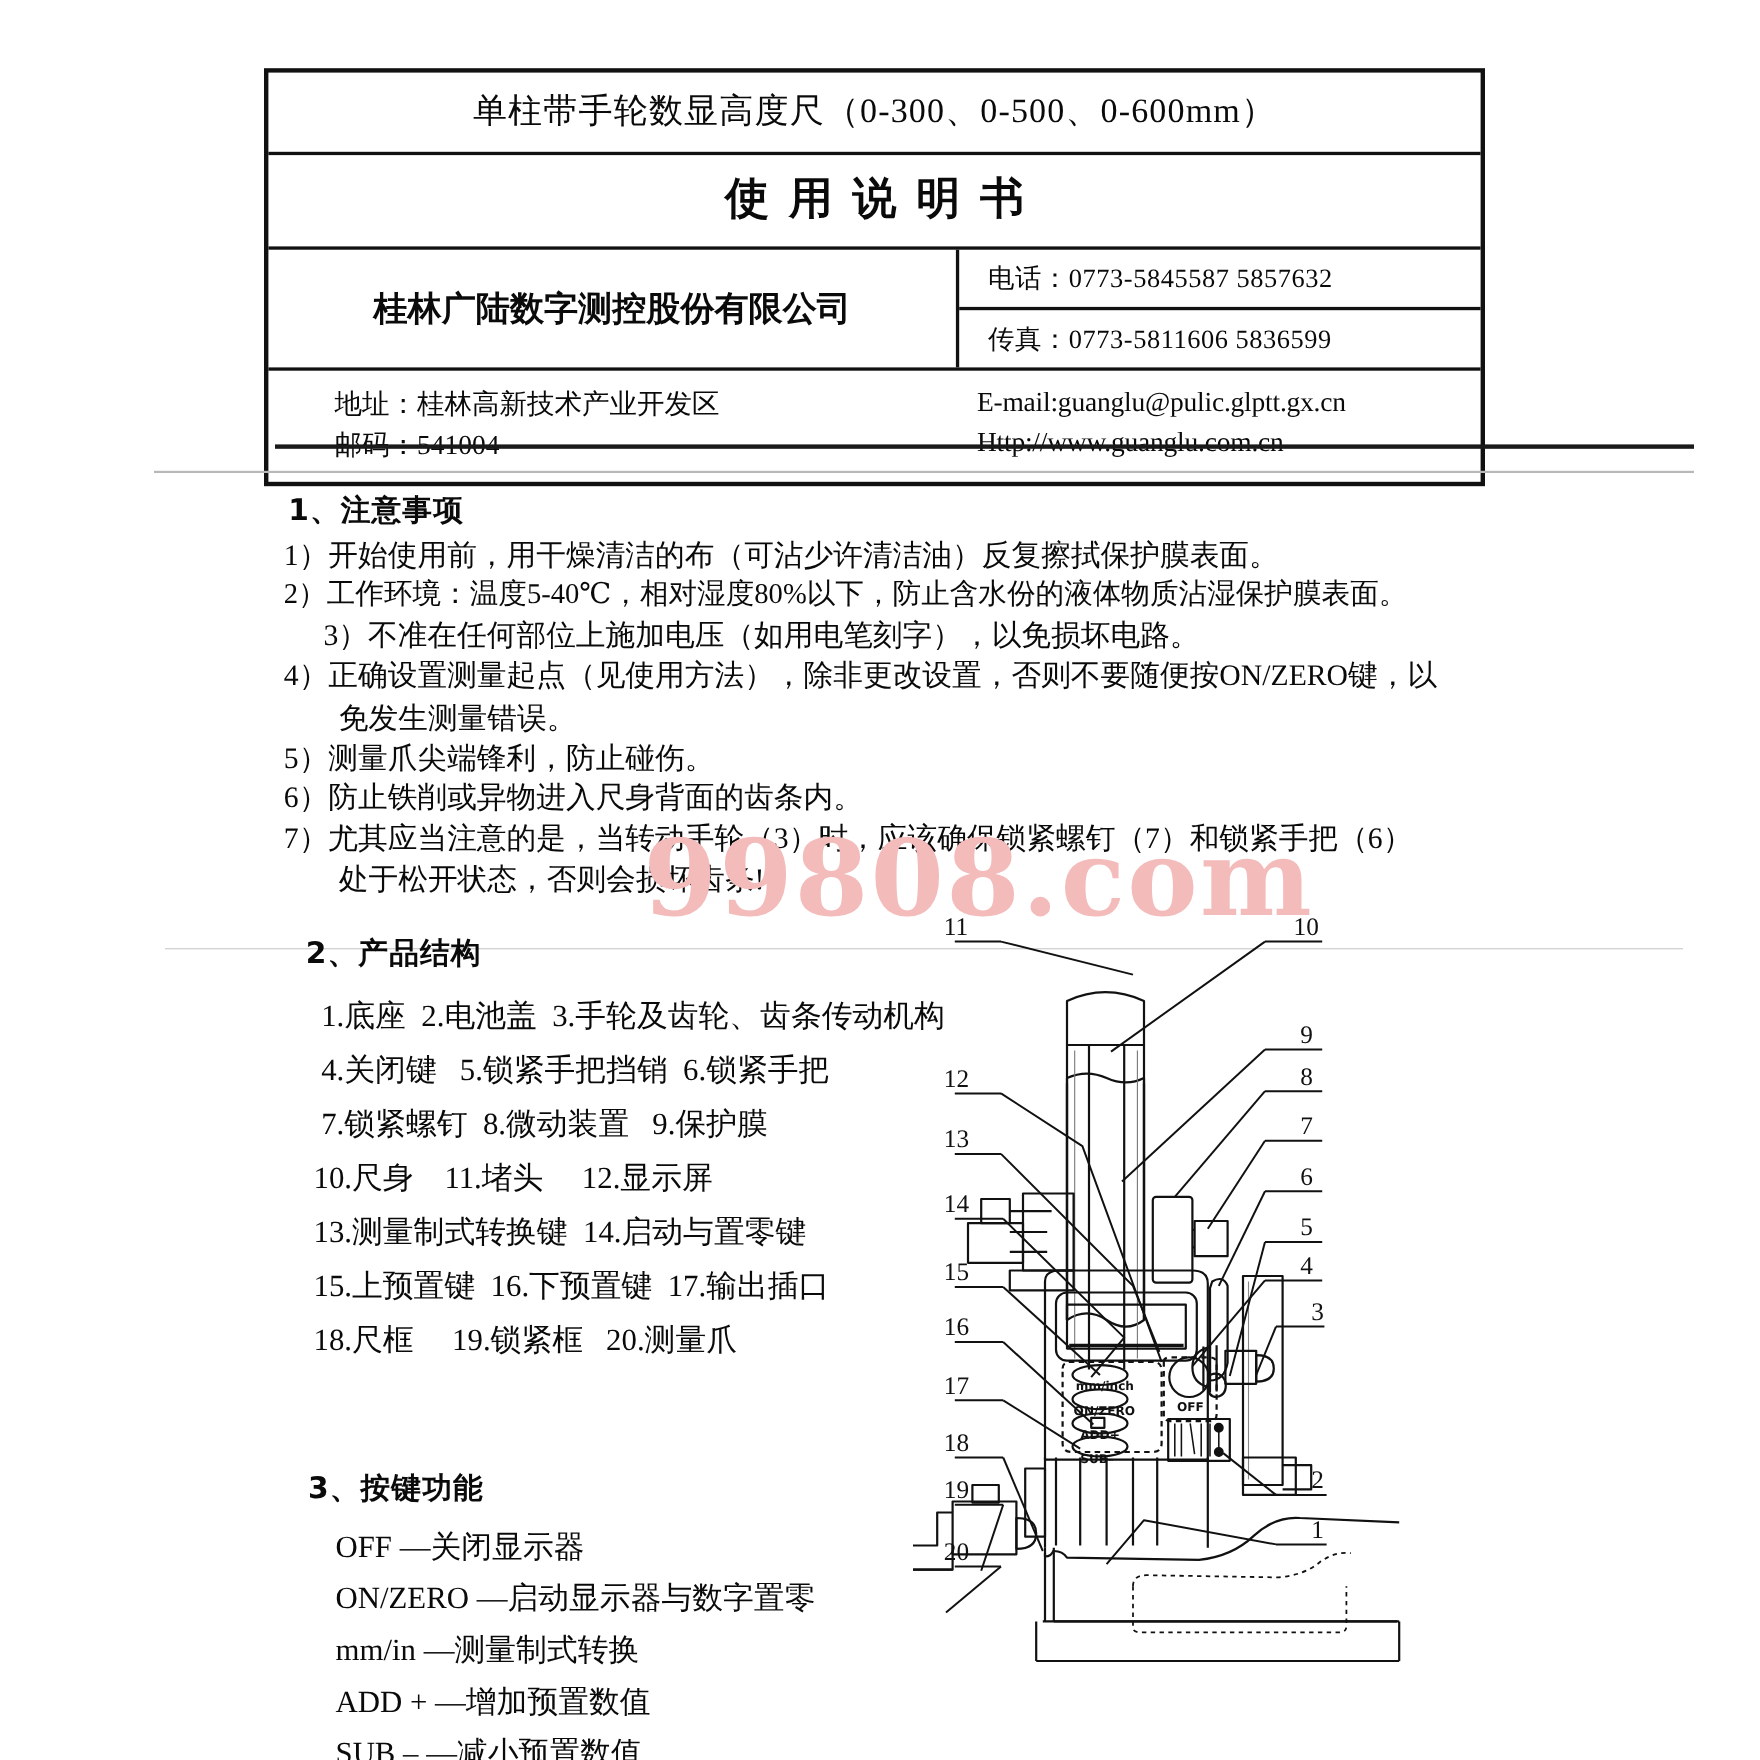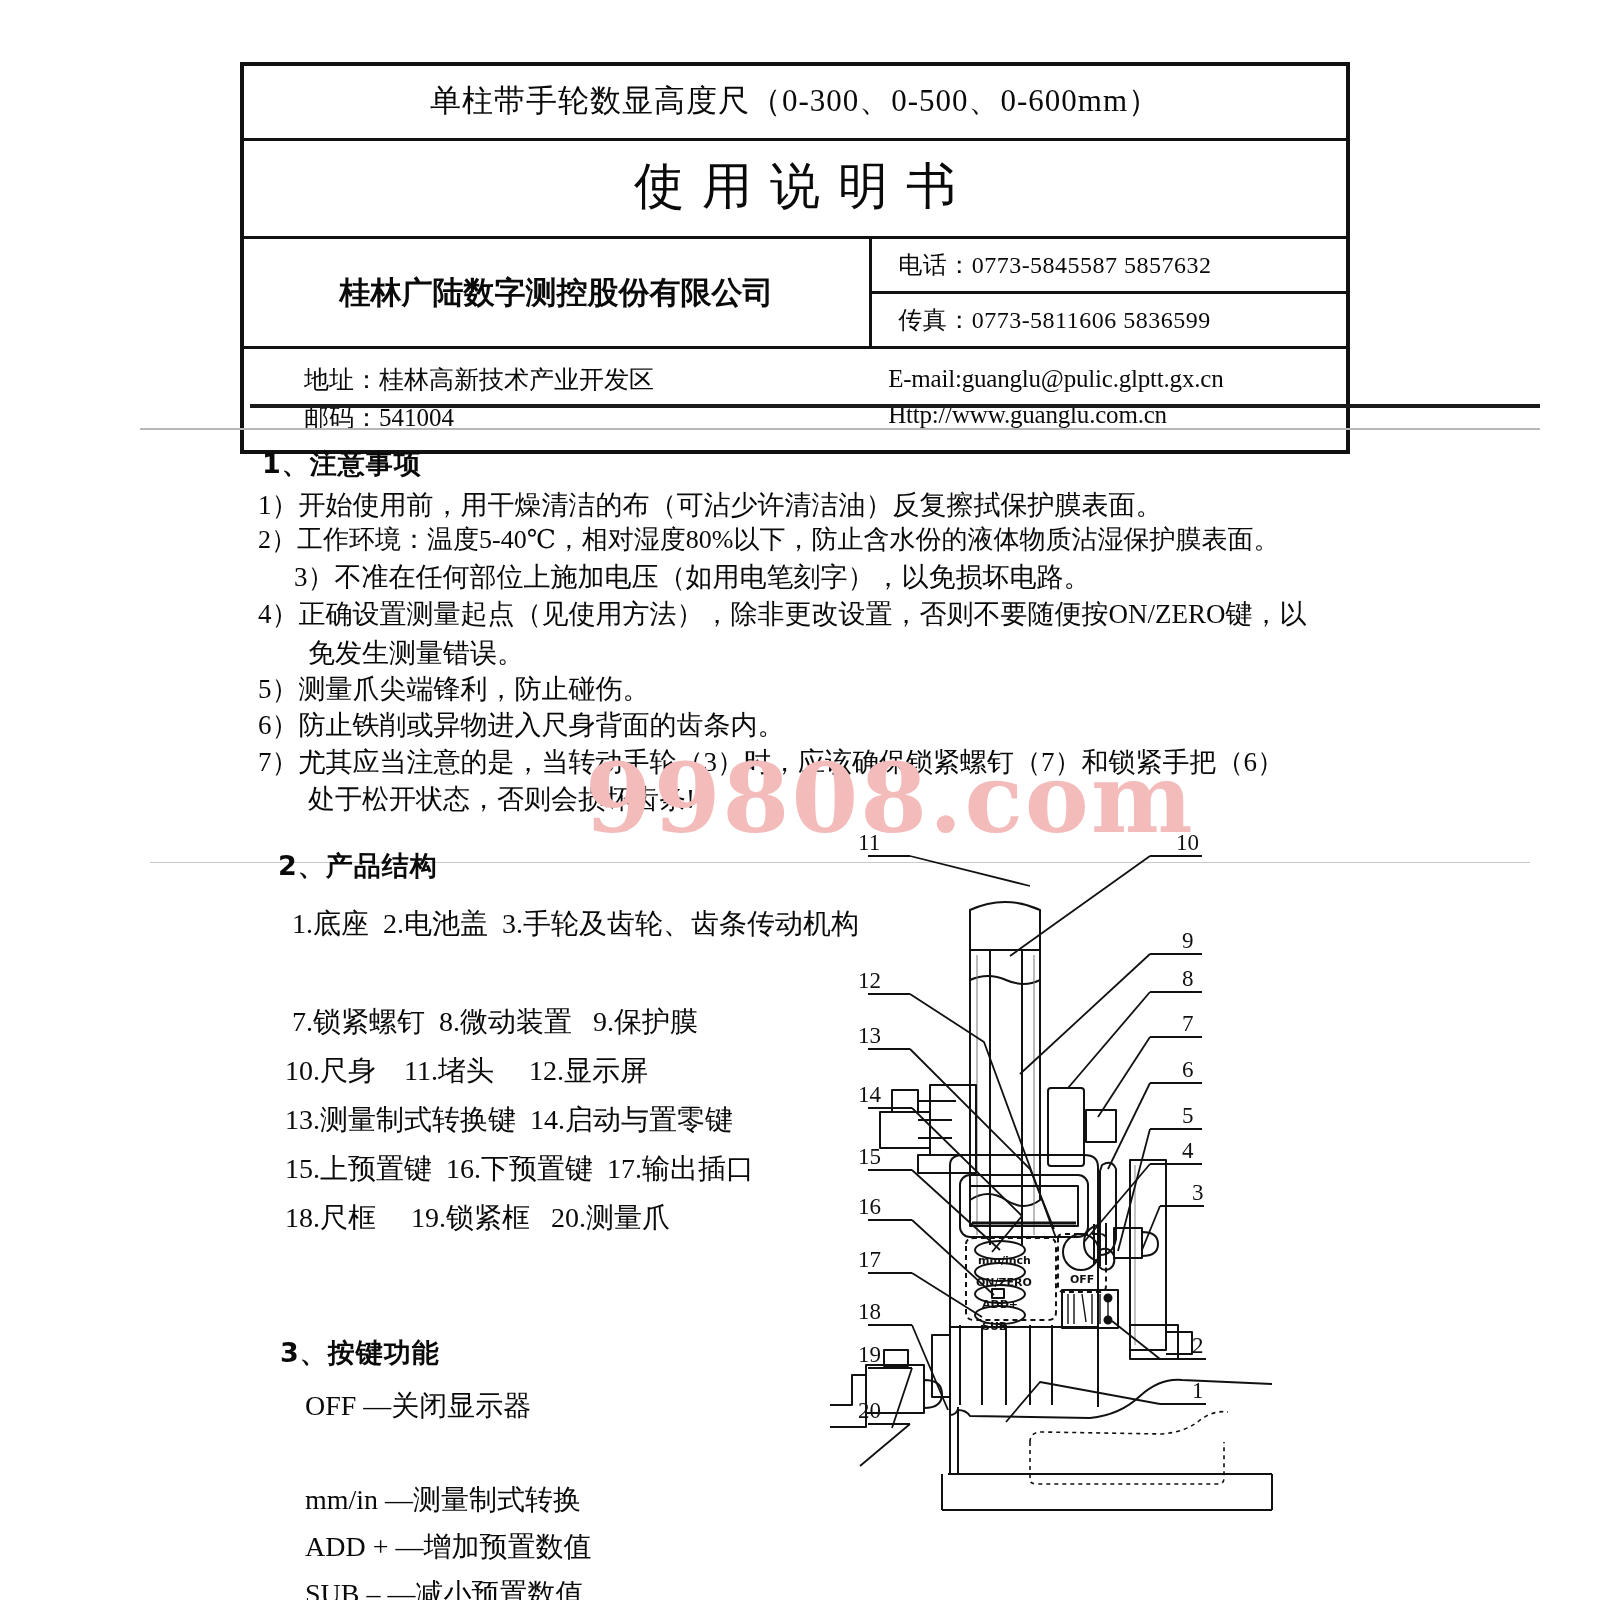--- a/index.html
+++ b/index.html
@@ -21,21 +21,21 @@
   }
   .hdr-row{display:flex;border-bottom:3px solid #111;}
   .hdr-row.last{border-bottom:none;}
   .hdr-title{
     padding:14px 0 16px 0;text-align:center;width:100%;
     font-size:31px;letter-spacing:1px;
     font-family:"Liberation Serif","DejaVu Serif",serif;
   }
   .hdr-manual{
     width:100%;text-align:center;padding:12px 0 16px 0;
-    font-size:50px;font-weight:normal;letter-spacing:18px;
+    font-size:40px;font-weight:bold;letter-spacing:18px;
     text-indent:18px;
   }
   .hdr-left{
     width:57%;box-sizing:border-box;border-right:3px solid #111;
     display:flex;align-items:center;justify-content:center;
     font-size:31px;font-weight:bold;padding:14px 6px;
     font-family:"DejaVu Sans","Liberation Sans",sans-serif;
   }
   .hdr-right{width:43%;box-sizing:border-box;}
   .hdr-right .cell{
@@ -139,29 +139,31 @@
   <div class="para" style="left:258px;top:676px;">5）测量爪尖端锋利，防止碰伤。</div>
   <div class="para" style="left:258px;top:712px;">6）防止铁削或异物进入尺身背面的齿条内。</div>
   <div class="para" style="left:258px;top:749px;">7）尤其应当注意的是，当转动手轮（3）时，应该确保锁紧螺钉（7）和锁紧手把（6）</div>
   <div class="para" style="left:308px;top:786px;">处于松开状态，否则会损坏齿条!</div>
 
   <div class="wm">99808.com</div>
 
   <div class="sec-h" style="left:278px;top:848px;">2、产品结构</div>
 
   <div class="item" style="left:292px;top:905px;">1.底座  2.电池盖  3.手轮及齿轮、齿条传动机构</div>
+  <div class="item" style="left:292px;top:954px;">4.关闭键   5.锁紧手把挡销  6.锁紧手把</div>
   <div class="item" style="left:292px;top:1003px;">7.锁紧螺钉  8.微动装置   9.保护膜</div>
   <div class="item" style="left:285px;top:1052px;">10.尺身    11.堵头     12.显示屏</div>
   <div class="item" style="left:285px;top:1101px;">13.测量制式转换键  14.启动与置零键</div>
   <div class="item" style="left:285px;top:1150px;">15.上预置键  16.下预置键  17.输出插口</div>
   <div class="item" style="left:285px;top:1199px;">18.尺框     19.锁紧框   20.测量爪</div>
 
   <div class="sec-h" style="left:280px;top:1335px;">3、按键功能</div>
 
   <div class="item" style="left:305px;top:1387px;">OFF —关闭显示器</div>
+  <div class="item" style="left:305px;top:1434px;">ON/ZERO —启动显示器与数字置零</div>
   <div class="item" style="left:305px;top:1528px;">ADD + —增加预置数值</div>
   <div class="item" style="left:305px;top:1481px;">mm/in —测量制式转换</div>
   <div class="item" style="left:305px;top:1575px;">SUB – —减小预置数值</div>
 
   <div class="diagram">
     <svg width="760" height="780" viewBox="0 0 760 780">
       <g fill="none" stroke="#111" stroke-width="2" stroke-linejoin="round">
 
         <g>
           <path d="M140 90 q35 -16 70 0 l0 40 -70 0 z"></path>

